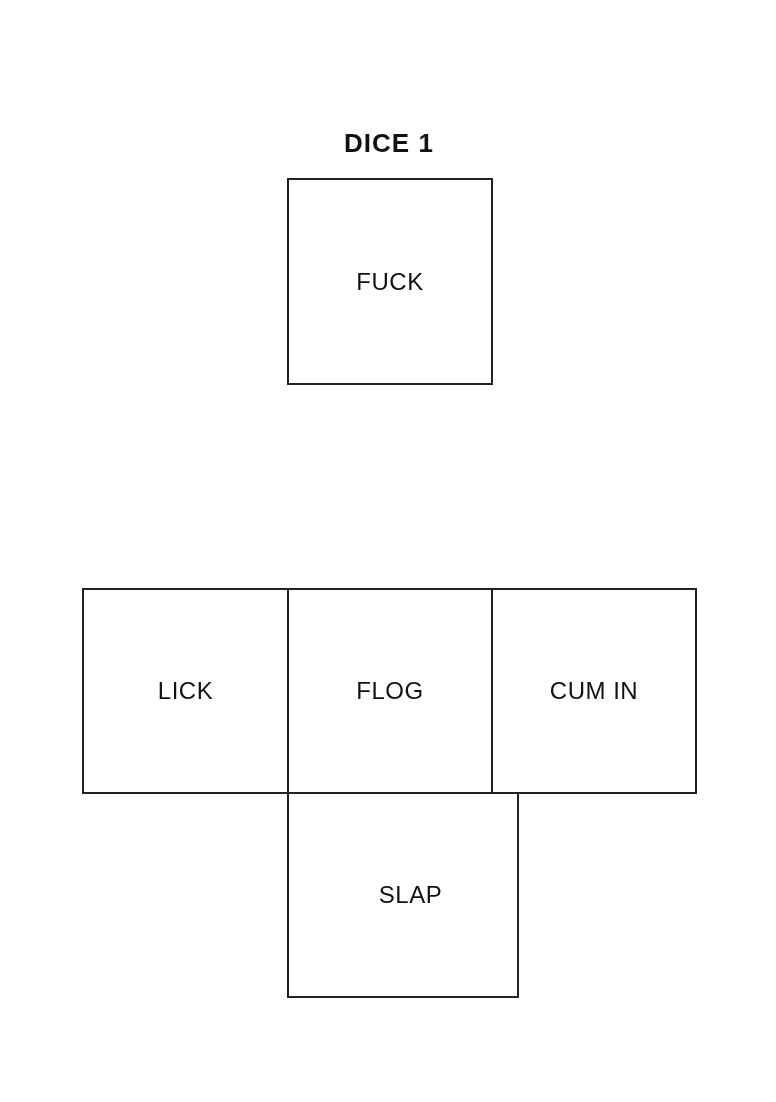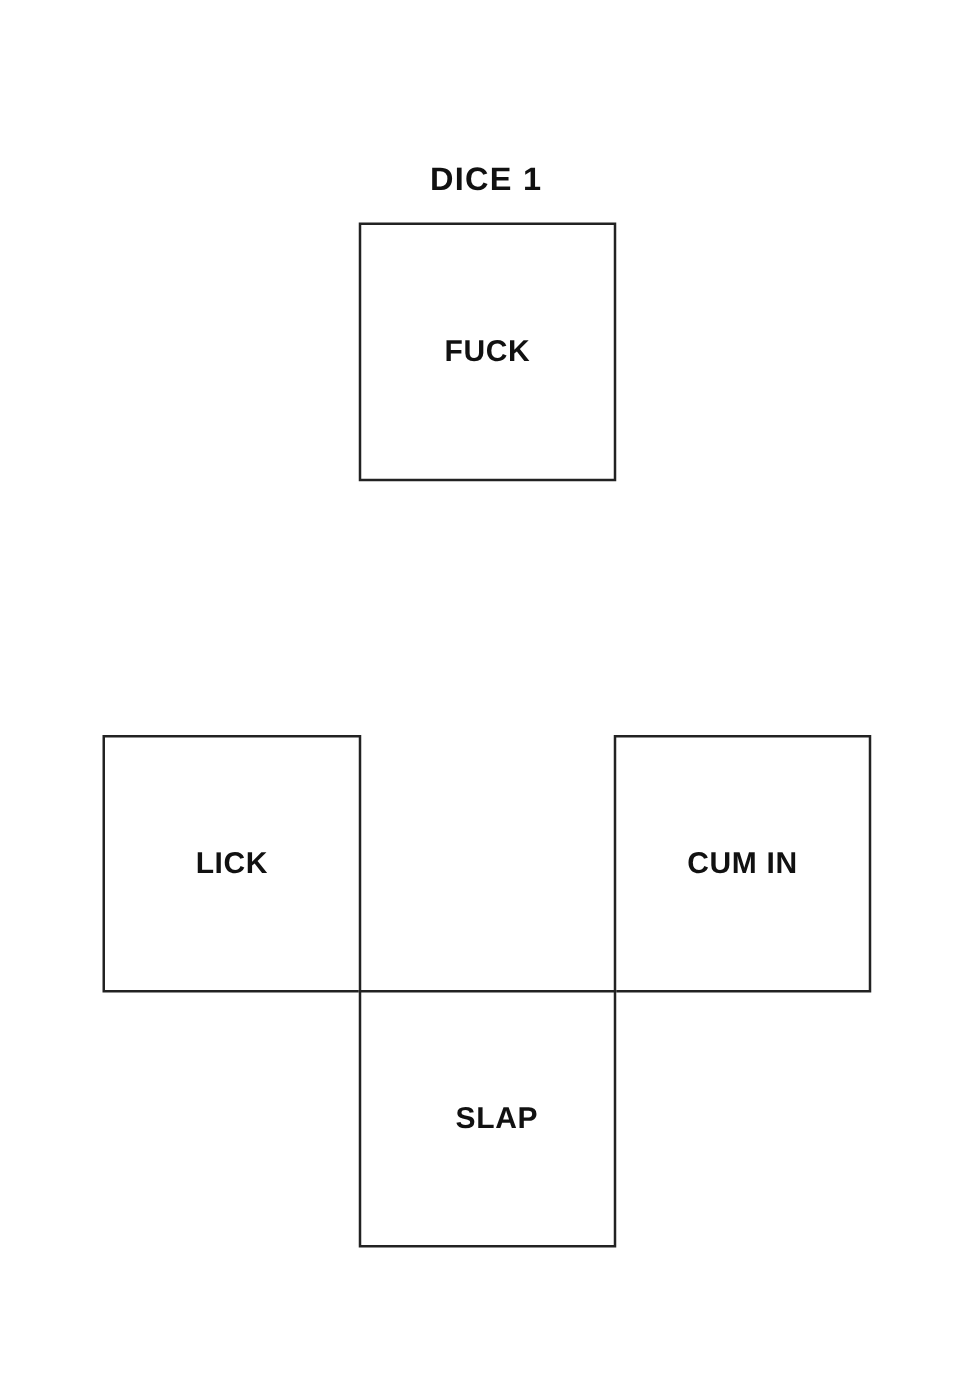--- a/index.html
+++ b/index.html
@@ -34,49 +34,52 @@
     position: absolute;
     box-sizing: border-box;
     border: 2px solid #222222;
     background: #ffffff;
     display: flex;
     align-items: center;
     justify-content: center;
   }
   .face-label {
     font-size: 24px;
-    font-weight: 700;
+    font-weight: 400;
     letter-spacing: 0.5px;
     color: #111111;
     white-space: nowrap;
   }
   
   .face-top          { left: 287px; top: 178px; width: 206px; height: 207px; }
   .face-upper-middle { left: 287px; top: 383px; width: 206px; height: 207px; }
   .face-left         { left:  82px; top: 588px; width: 207px; height: 206px; }
   .face-center       { left: 287px; top: 588px; width: 206px; height: 206px; }
   .face-right        { left: 491px; top: 588px; width: 206px; height: 206px; text-align: right; }
-  .face-bottom       { left: 287px; top: 792px; width: 206px; height: 206px; padding-left: 15px; }
+  .face-bottom       { left: 287px; top: 792px; width: 232px; height: 206px; padding-left: 15px; }
 </style>
 </head>
 <body>
 
 <div class="page">
 
   <div class="dice-title">DICE 1</div>
 
   <div class="face face-top">
     <span class="face-label">FUCK</span>
   </div>
 
 
   <div class="face face-left">
     <span class="face-label">LICK</span>
   </div>
 
+  <div class="face face-center">
+    <span class="face-label">FLOG</span>
+  </div>
 
   <div class="face face-right">
     <span class="face-label">CUM IN</span>
   </div>
 
   <div class="face face-bottom">
     <span class="face-label">SLAP</span>
   </div>
 
 </div>

